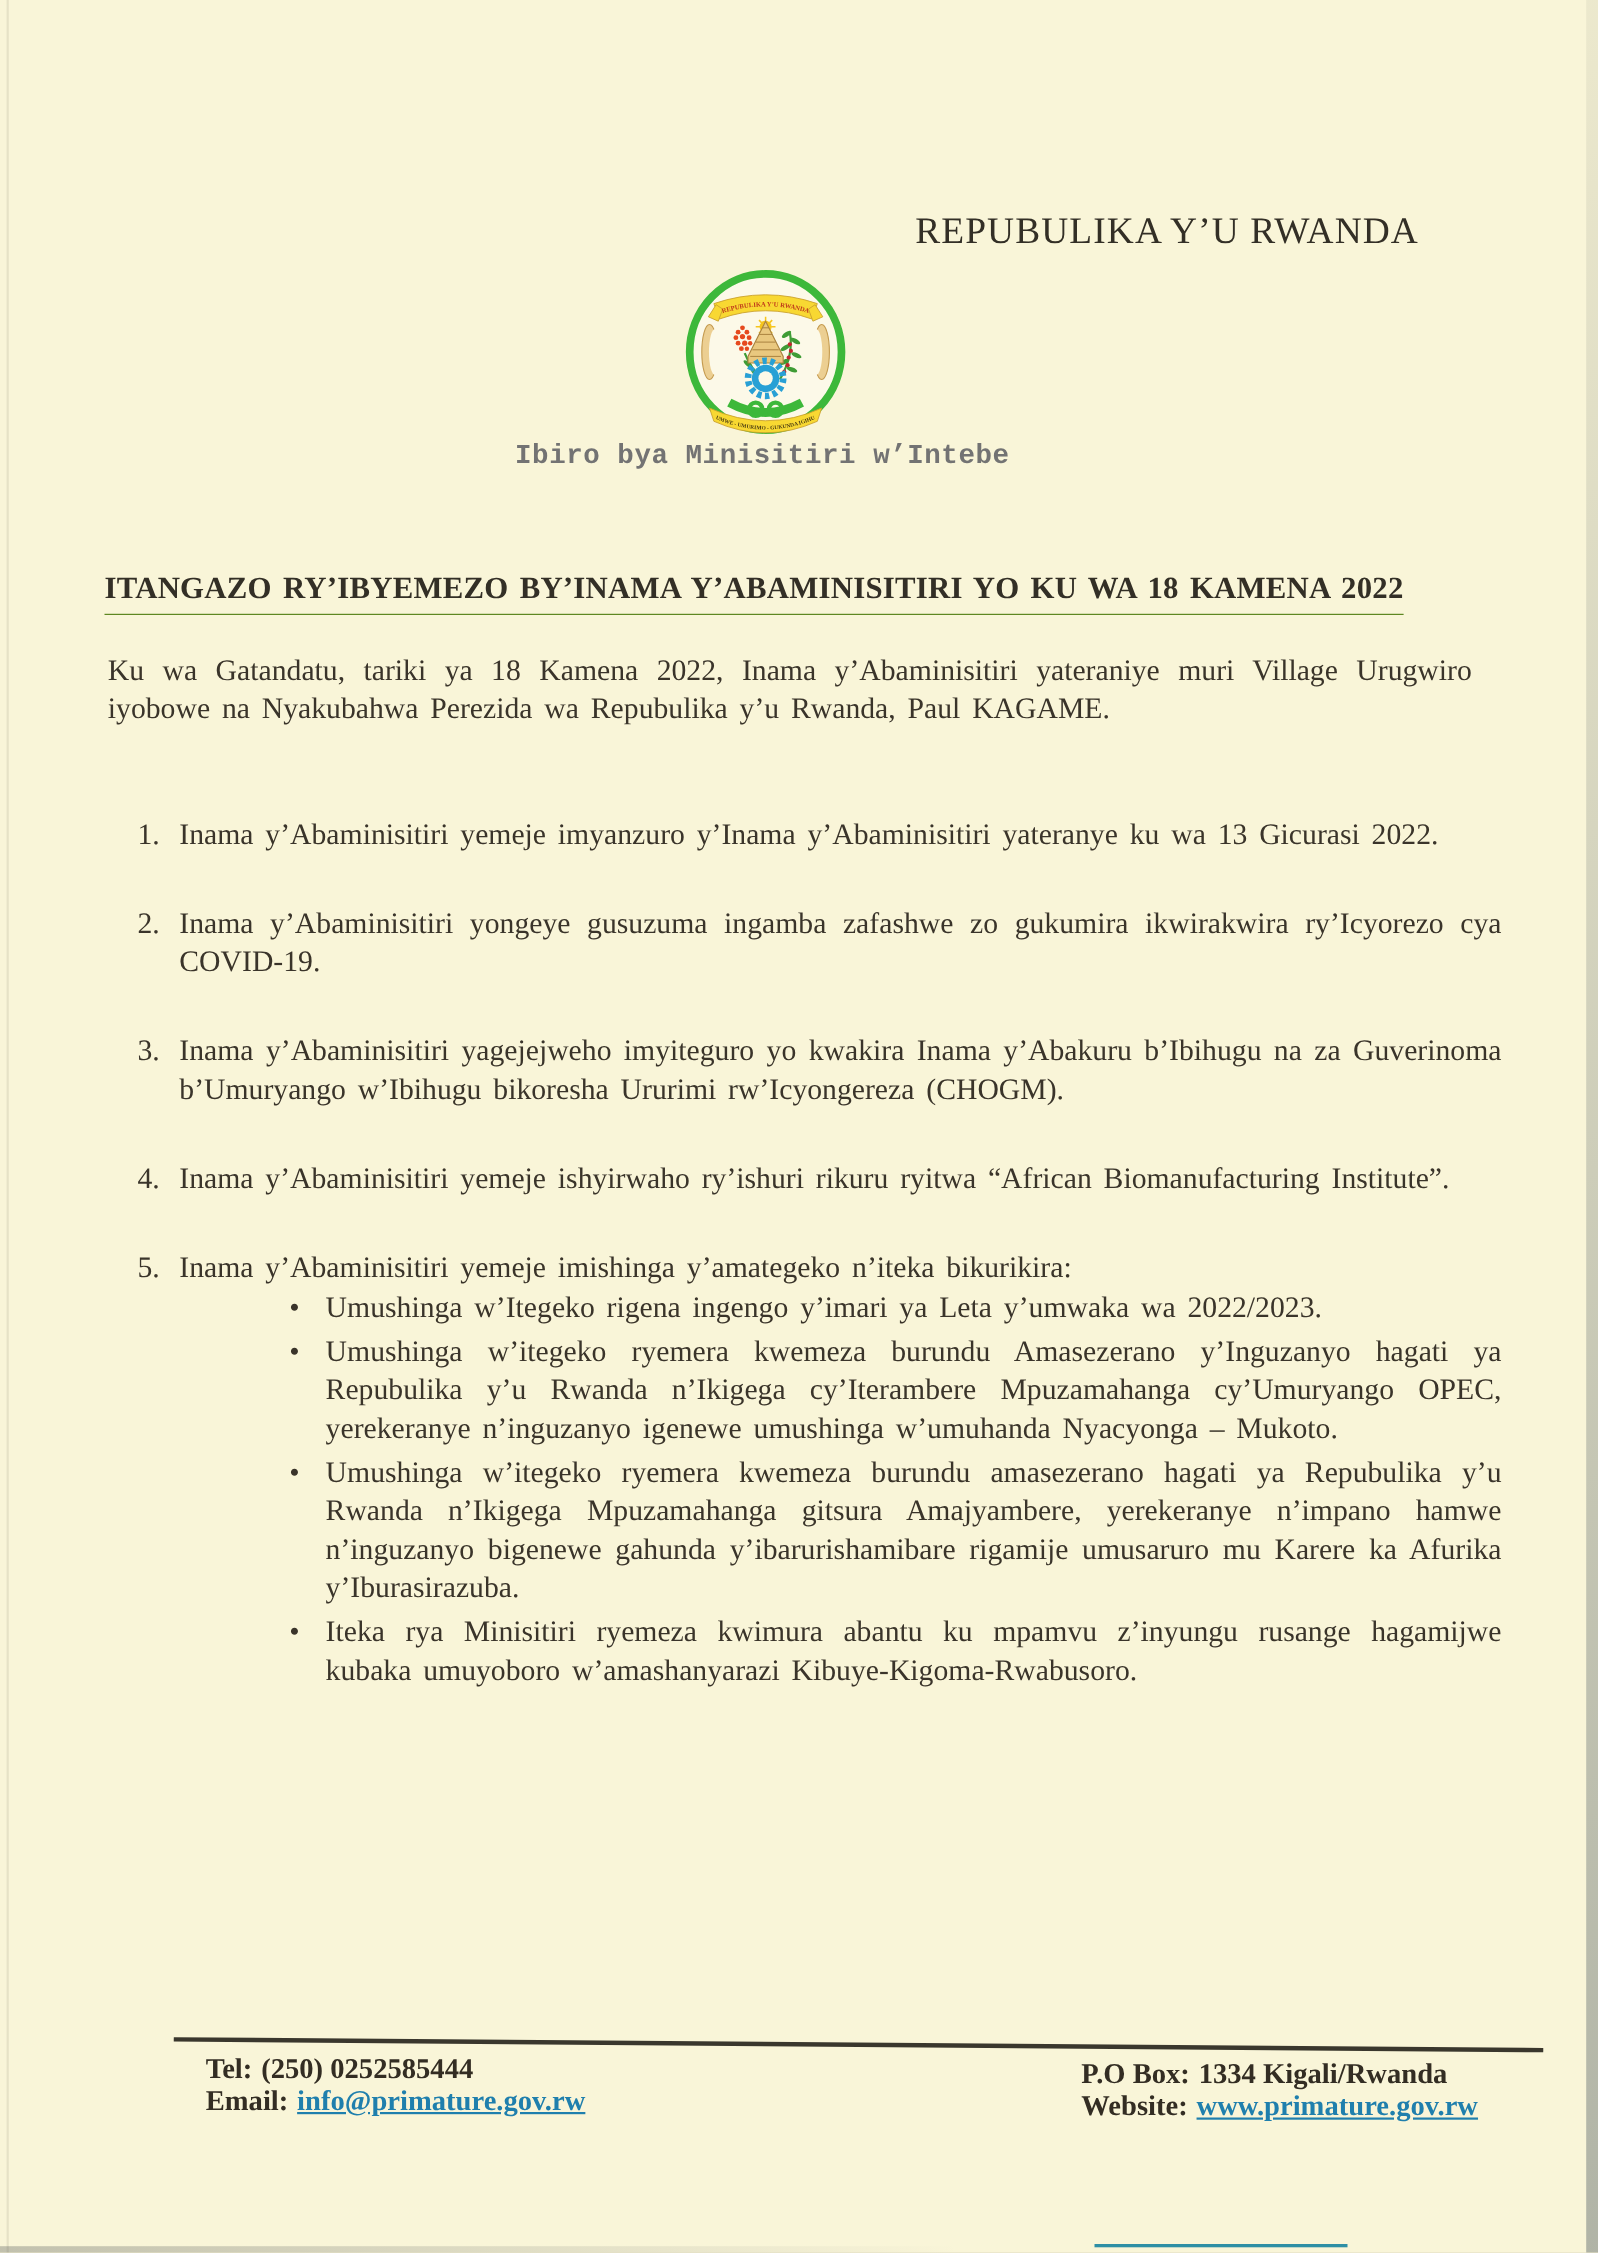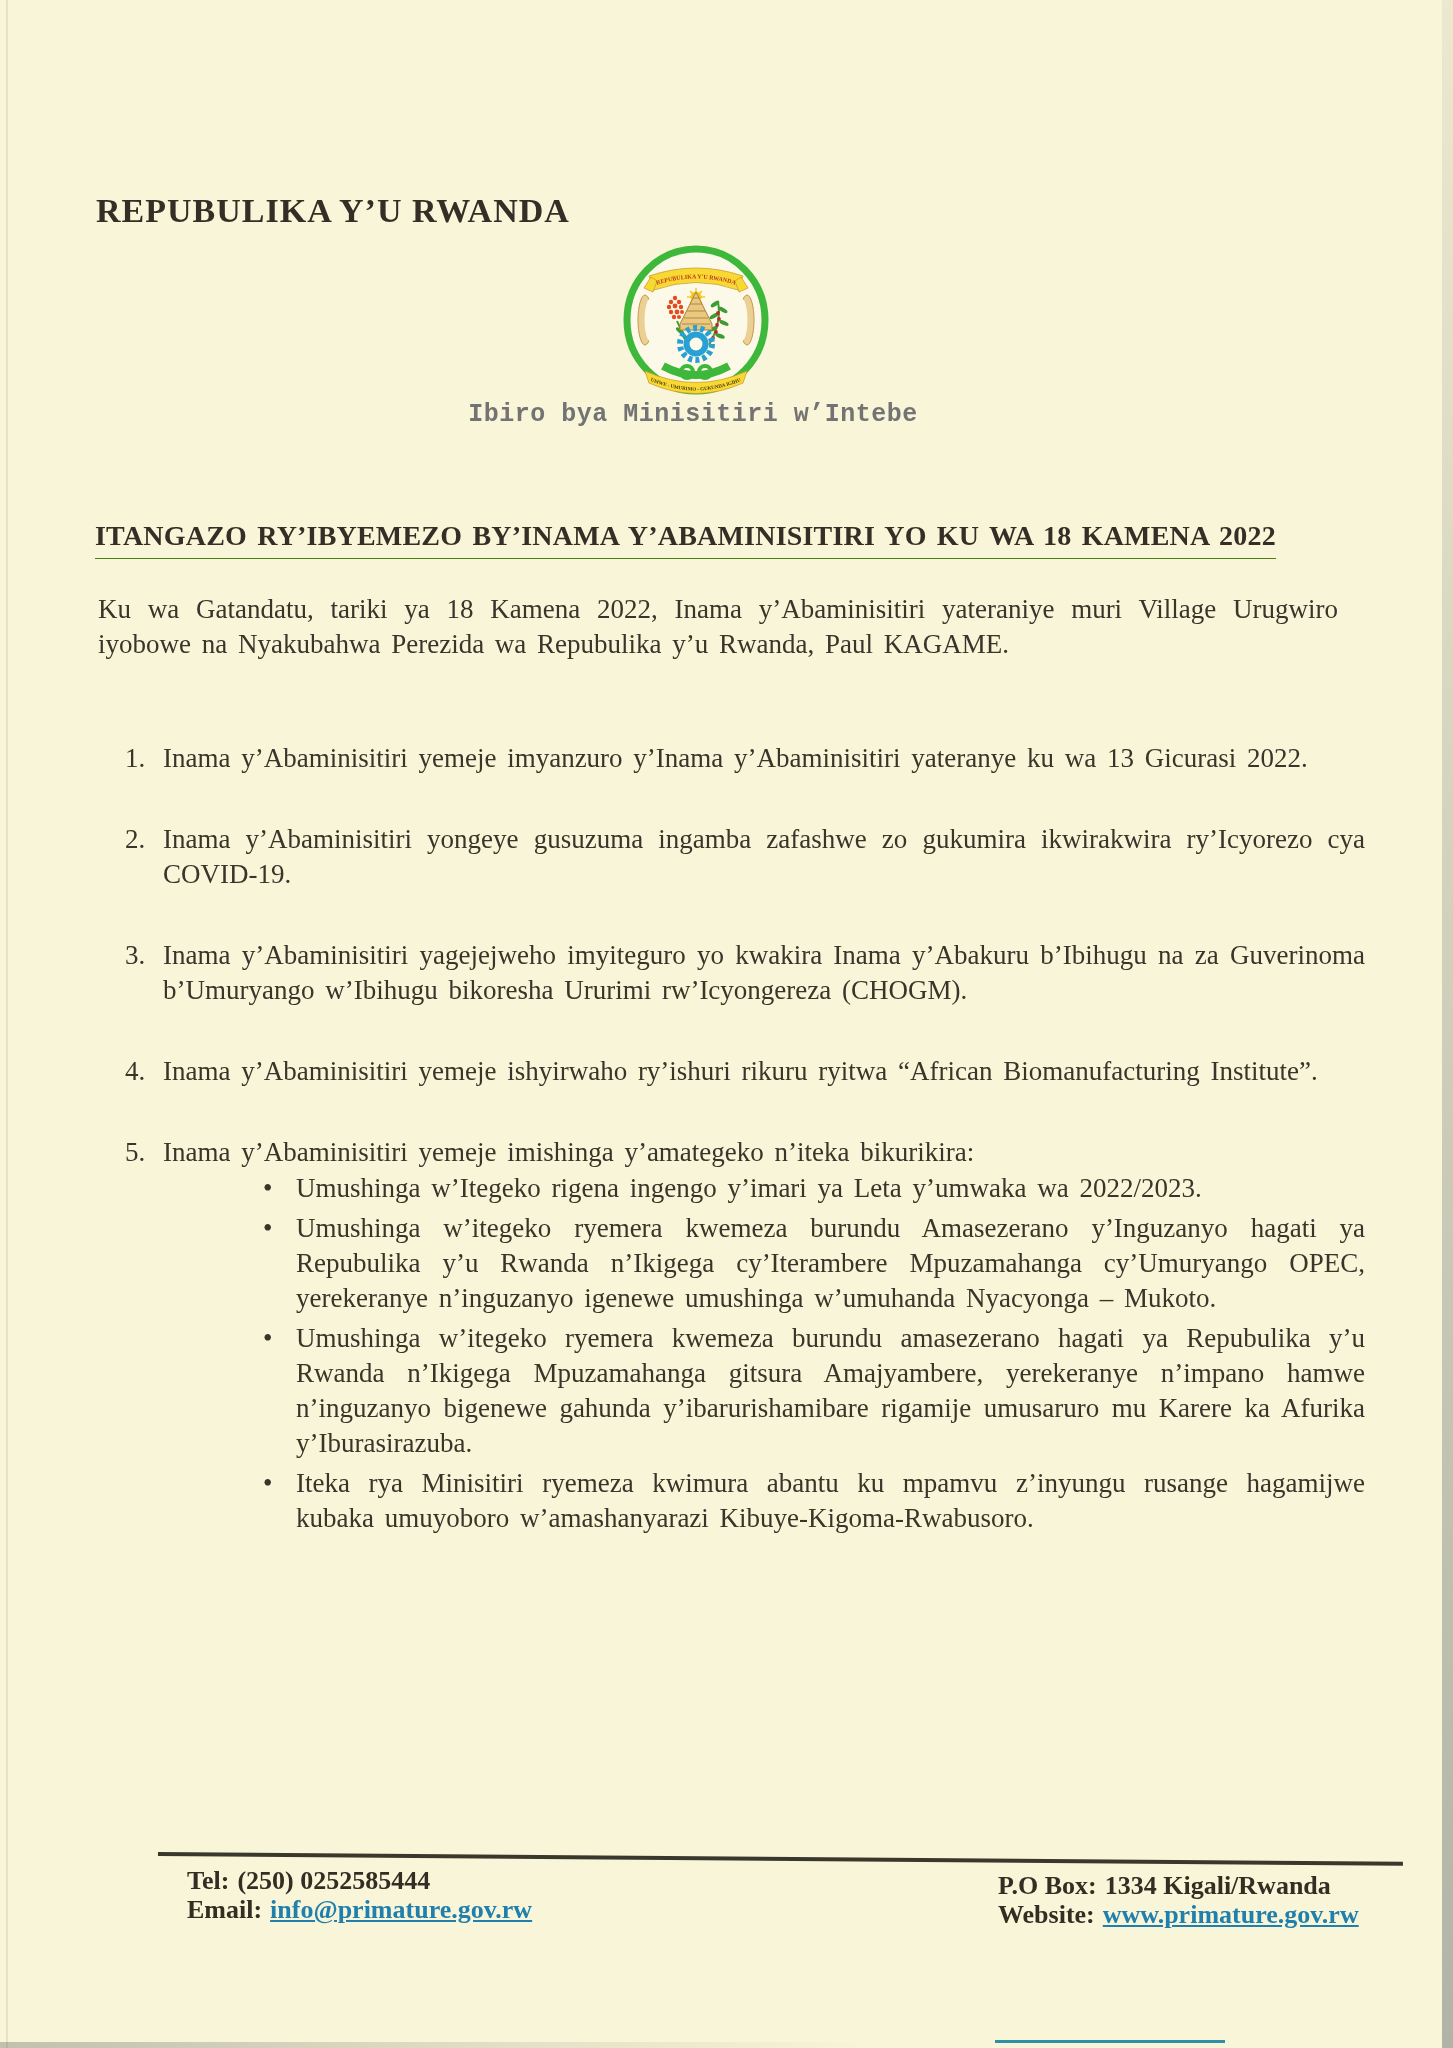--- a/index.html
+++ b/index.html
@@ -4,21 +4,21 @@
 <style>
   html,body { margin:0; padding:0; background:#d8d4b8; }
   .page {
     position:relative; width:1453px; height:2048px;
     background:#f9f5d8; overflow:hidden;
     font-family:"Liberation Serif","DejaVu Serif",serif;
     color:#3a342a;
   }
   .doc-title {
     position:absolute; top:192px; left:96px; width:1194px; margin:0;
-    text-align:left; font-size:34px; font-weight:bold;
+    text-align:right; font-size:34px; font-weight:normal;
     letter-spacing:1px; color:#332f26;
   }
   .emblem { position:absolute; left:618px; top:244px; width:156px; height:158px; }
   .emblem svg { width:100%; height:100%; display:block; }
   .doc-office {
     position:absolute; top:400px; left:96px; width:1194px;
     text-align:center; font-size:25px; font-weight:bold;
     letter-spacing:0.5px; color:#737373;font-family:Liberation Mono, monospace;
   }
   .doc-heading-wrap { position:absolute; top:520px; left:95px; width:1270px; }
@@ -45,21 +45,21 @@
   .btext { flex:1; text-align:justify; word-spacing:4px; }
   .footer-rule {
     position:absolute; left:158px; top:1852px; width:1245px; height:4px;
     background:#3a372d; transform:rotate(0.45deg); transform-origin:0 0;
   }
   .footer-left, .footer-right {
     position:absolute; font-size:26px; font-weight:bold; line-height:29px;
     color:#332d23;
   }
   .footer-left  { left:187px; top:1866px; }
-  .footer-right { left:983px; top:1871px;margin-left:15px; }
+  .footer-right { left:983px; top:1871px; }
   .flabel { margin-right:8px; }
   a.flink { font-weight:bold; text-decoration:underline; }
   .teal-line {
     position:absolute; left:995px; top:2040px; width:230px; height:3px;
     background:#2e8fa5;
   }
   .right-edge {
     position:absolute; right:0; top:0; width:11px; height:100%;
     background:linear-gradient(to bottom, rgba(120,122,110,0.10), rgba(88,100,106,0.45));
   }

